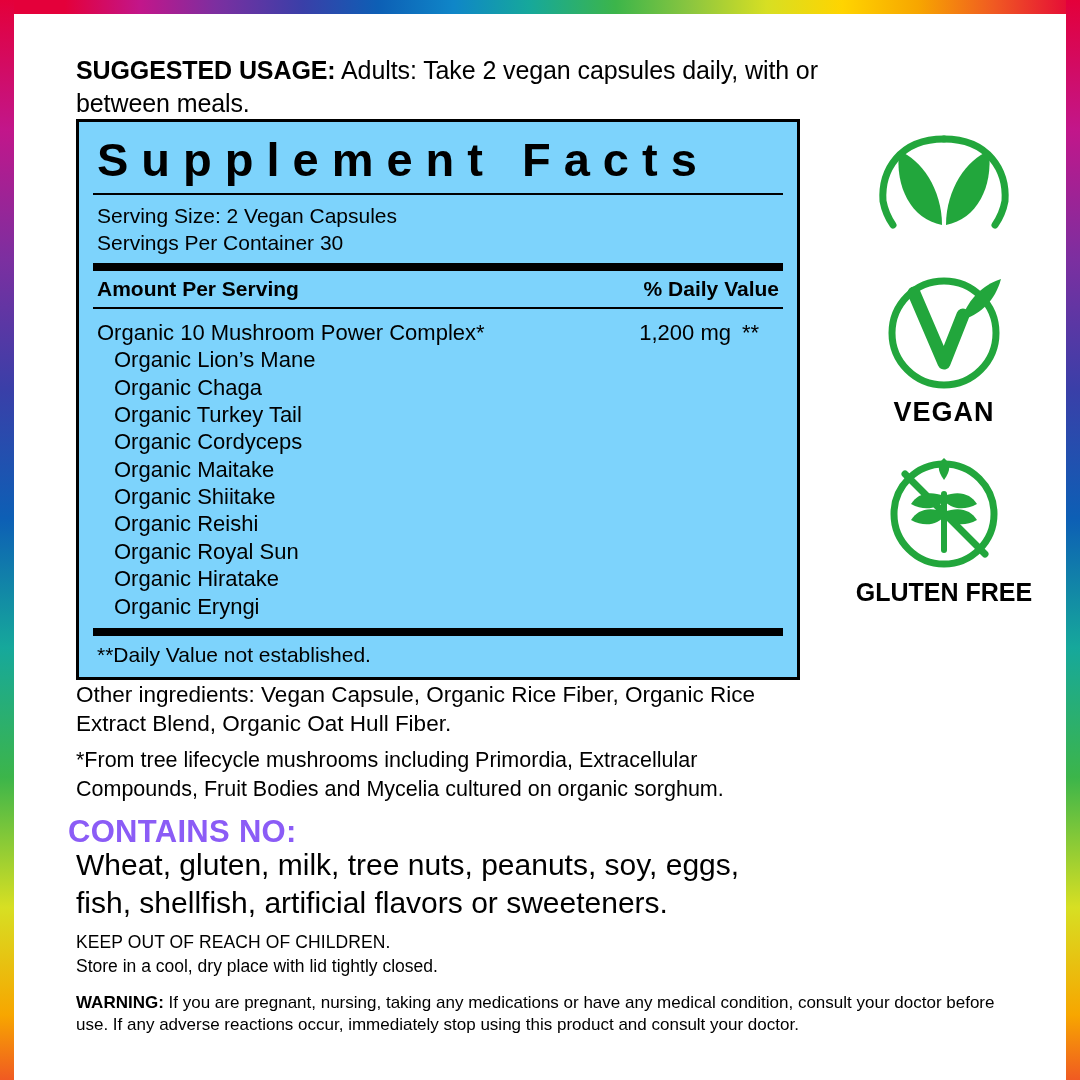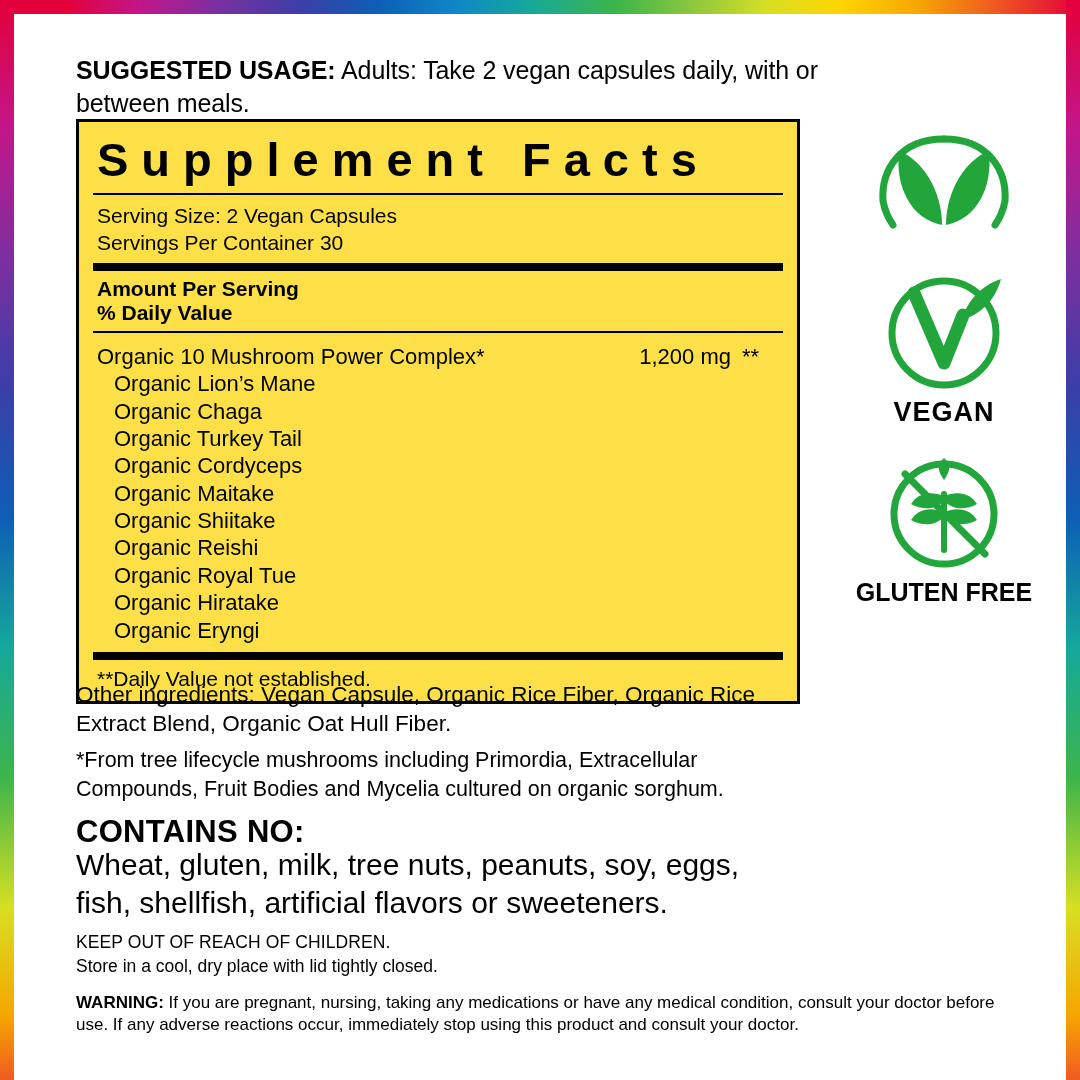--- a/index.html
+++ b/index.html
@@ -80,21 +80,21 @@
   }
 
   
   .facts-panel {
     position: absolute;
     left: 62px;
     top: 105px;
     width: 724px;
     border: 3px solid #000;
     box-sizing: border-box;
-    background: #fde047;
+    background: #7dd3fc;
     padding: 0;
   }
   .facts-title {
     font-size: 47px;
     font-weight: bold;
     letter-spacing: 13px;
     line-height: 1.0;
     padding: 14px 0 10px 18px;
   }
   .rule-heavy {
@@ -111,21 +111,20 @@
     padding: 8px 18px 6px 18px;
     font-size: 21px;
     line-height: 1.28;
   }
   .amount-row {
     display: flex;
     justify-content: space-between;
     padding: 6px 18px 6px 18px;
     font-size: 21px;
     font-weight: bold;
-    flex-direction: column;
   }
   .ingredients {
     padding: 10px 18px 8px 18px;
     font-size: 22px;
     line-height: 1.245;
   }
   .ing-main {
     display: flex;
     align-items: baseline;
   }
@@ -178,25 +177,25 @@
   .from-note {
     position: absolute;
     left: 62px;
     top: 732px;
     width: 720px;
     font-size: 21.5px;
     line-height: 1.33;
   }
   .contains-no-head {
     position: absolute;
-    left: 62px;
+    left: 54px;
     top: 800px;
     font-size: 31px;
     font-weight: bold;
-    color: #000000;
+    color: #8b5cf6;
     letter-spacing: 0.3px;
   }
   .contains-no-body {
     position: absolute;
     left: 62px;
     top: 832px;
     width: 720px;
     font-size: 30px;
     line-height: 1.26;
   }
@@ -258,21 +257,21 @@
           <span class="dv">**</span>
         </div>
       </div>
       <div class="ing-sub">Organic Lion’s Mane</div>
       <div class="ing-sub">Organic Chaga</div>
       <div class="ing-sub">Organic Turkey Tail</div>
       <div class="ing-sub">Organic Cordyceps</div>
       <div class="ing-sub">Organic Maitake</div>
       <div class="ing-sub">Organic Shiitake</div>
       <div class="ing-sub">Organic Reishi</div>
-      <div class="ing-sub">Organic Royal Tue</div>
+      <div class="ing-sub">Organic Royal Sun</div>
       <div class="ing-sub">Organic Hiratake</div>
       <div class="ing-sub">Organic Eryngi</div>
     </div>
     <div class="rule-heavy"></div>
     <div class="footnote">**Daily Value not established.</div>
   </div>
 
   <div class="badges">
 
     <div class="badge">

